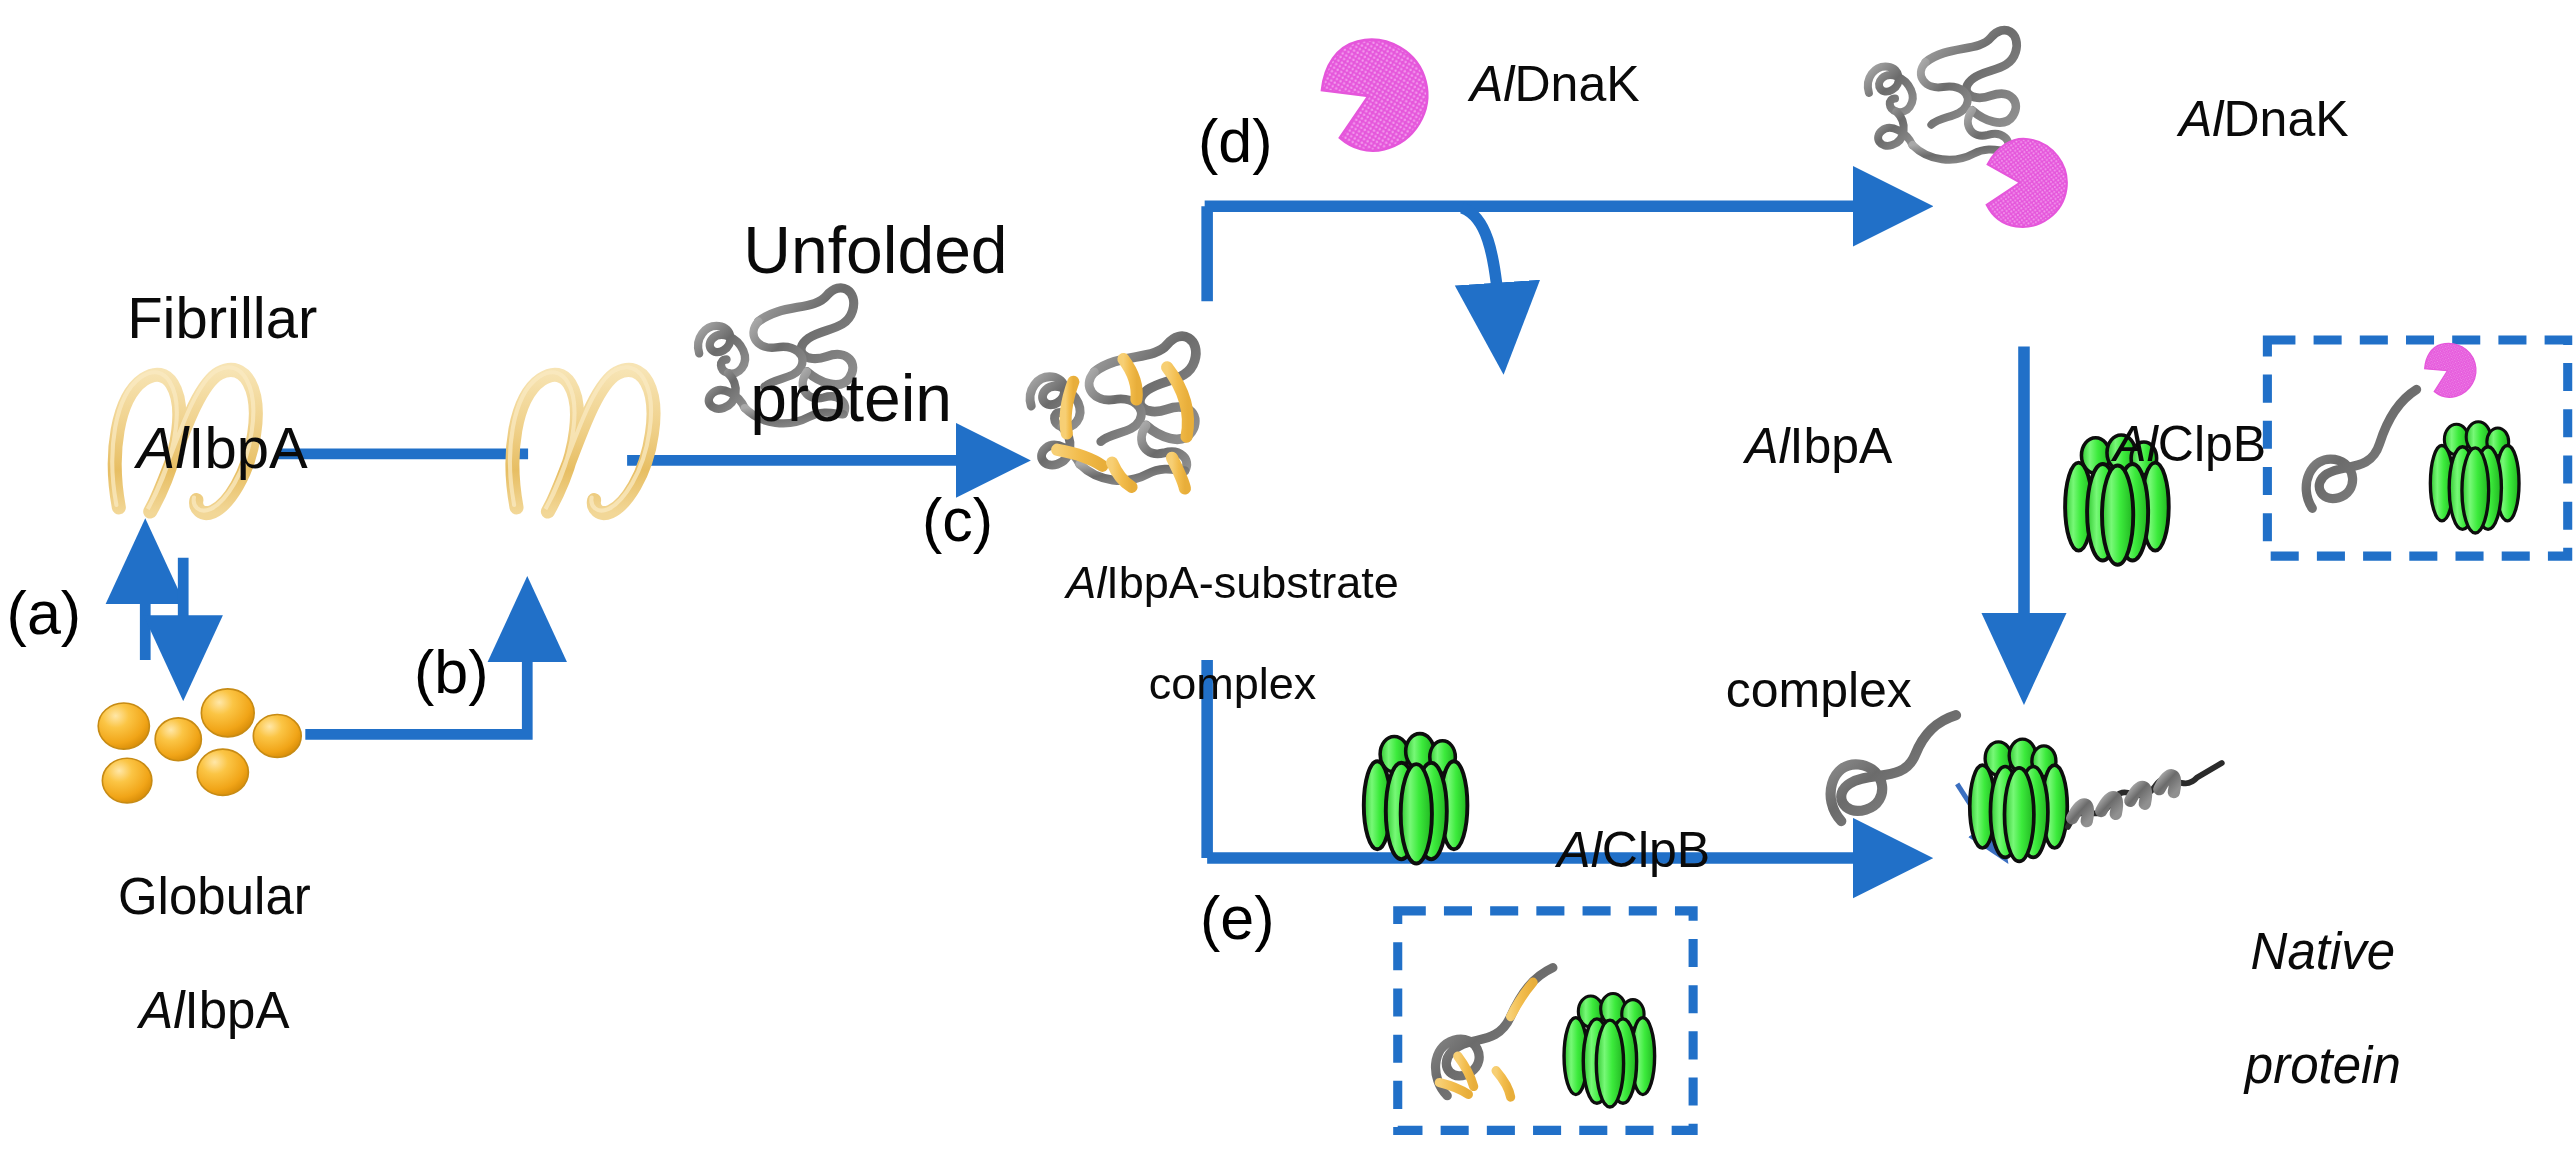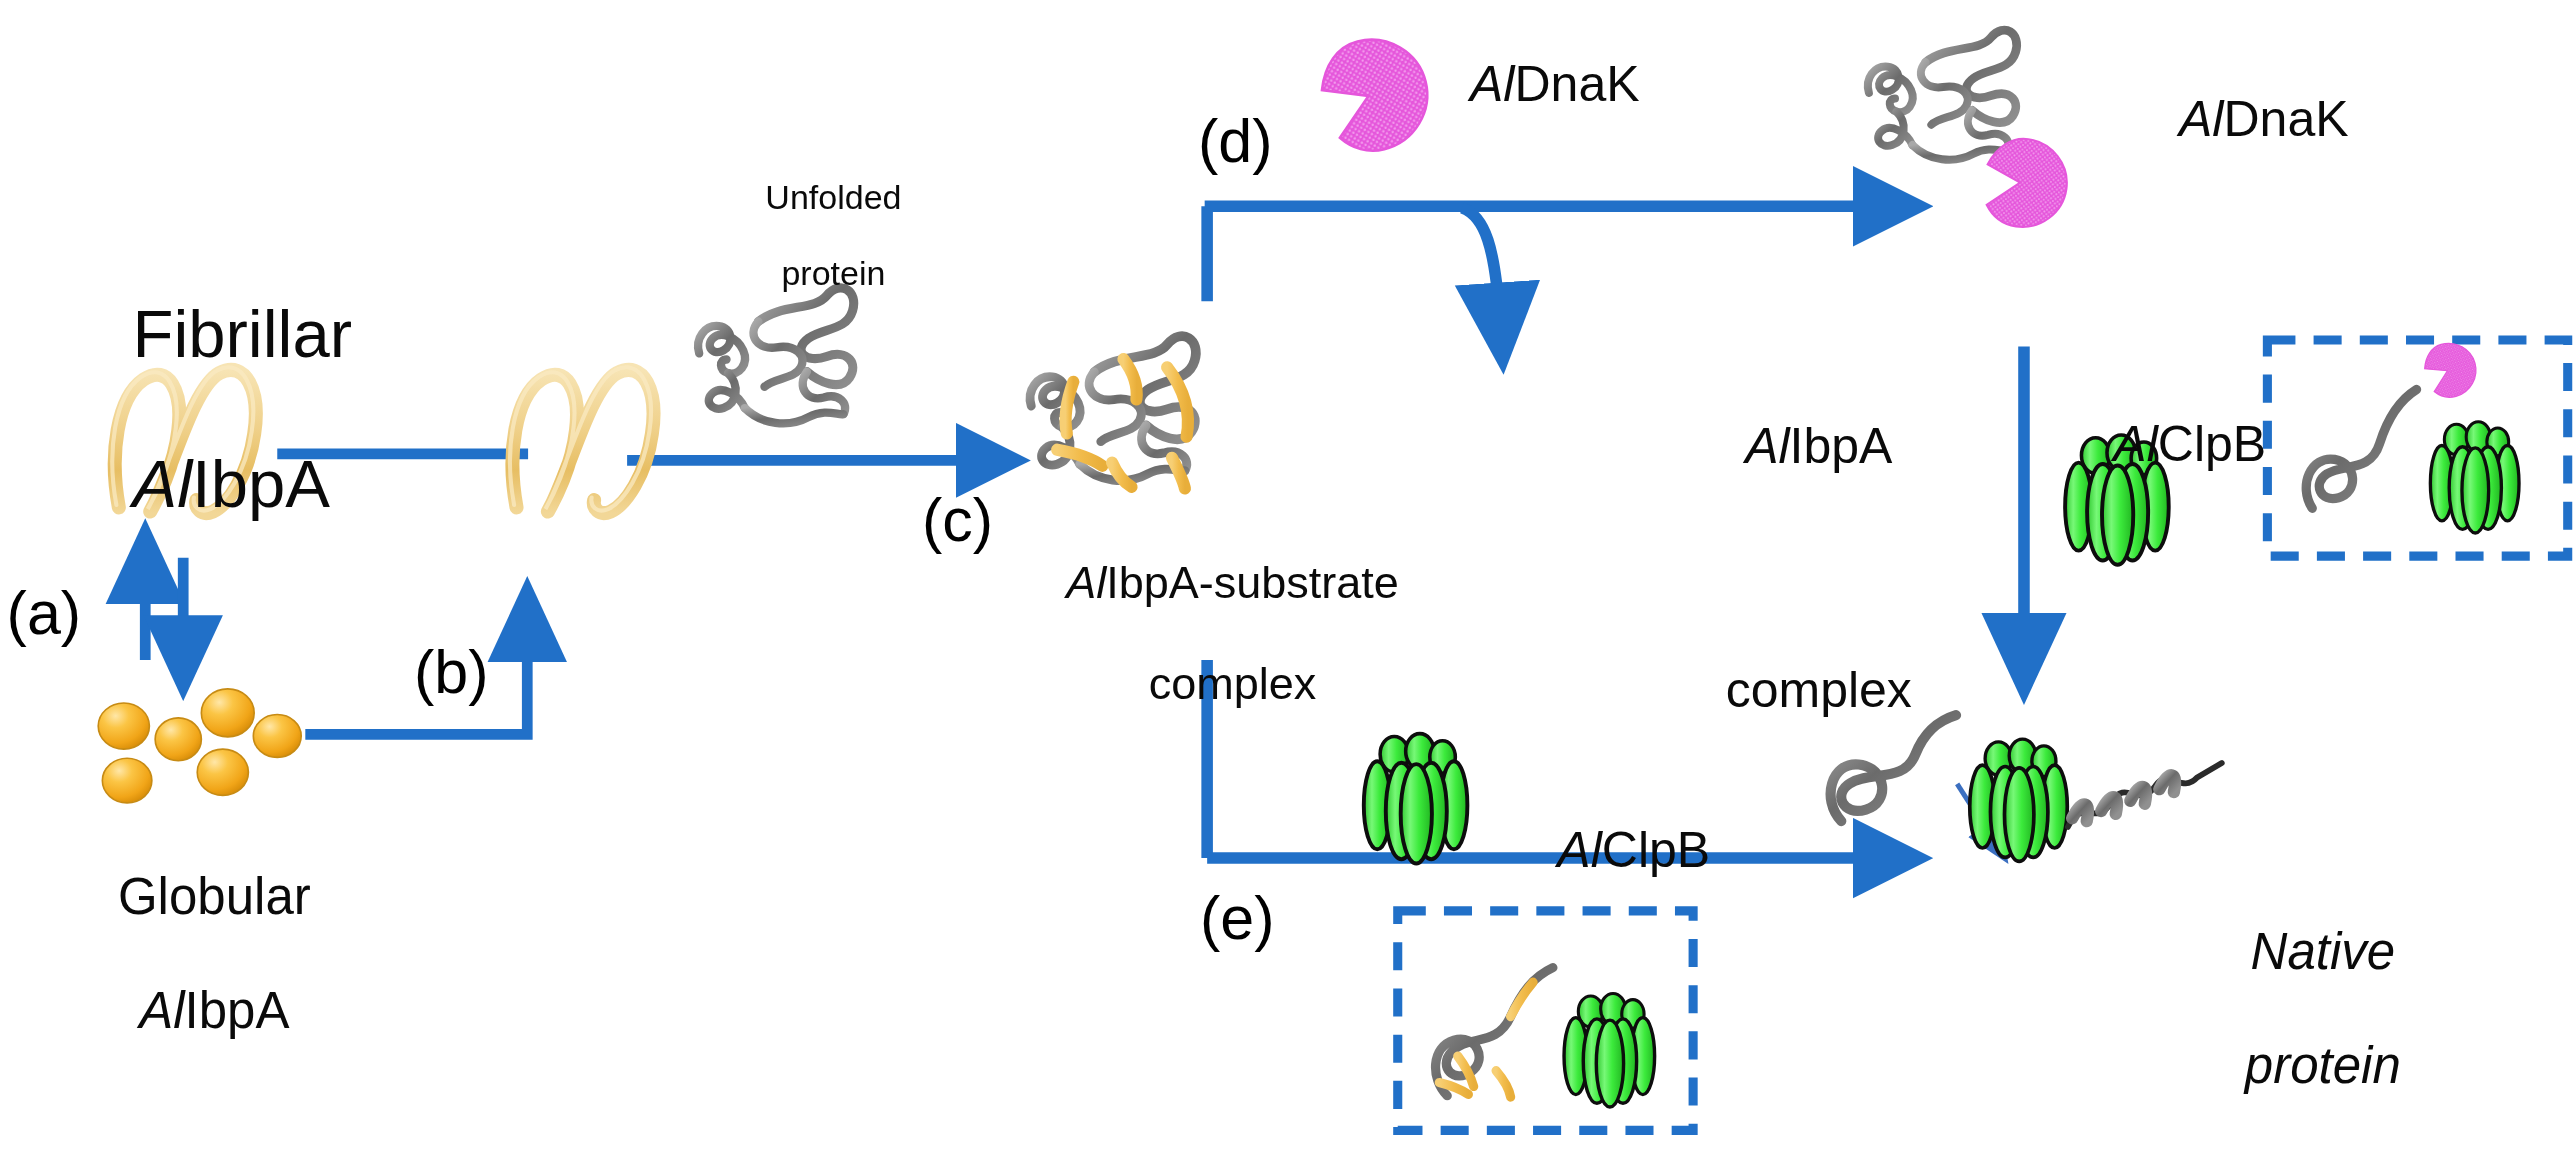--- a/index.html
+++ b/index.html
@@ -230,31 +230,31 @@
       </g>
     </g>
   </svg>
 
   <div class="step" style="left:6.6px;  top:578px;">(a)</div>
   <div class="step" style="left:414px;top:637px;">(b)</div>
   <div class="step" style="left:922px;top:485px;">(c)</div>
   <div class="step" style="left:1198px;top:106px;">(d)</div>
   <div class="step" style="left:1200px;top:883px;">(e)</div>
 
-  <div class="lbl" style="left:58px;top:221px;width:264px;font-size:67px;">
+  <div class="lbl" style="left:58px;top:221px;width:264px;font-size:58px;">
     <span>Fibrillar</span><br>
     <span class="ital">Al</span><span>IbpA</span>
   </div>
 
   <div class="lbl" style="left:50px;top:811px;width:272px;font-size:51px;">
     <span>Globular</span><br>
     <span class="ital">Al</span><span>IbpA</span>
   </div>
 
-  <div class="lbl" style="left:670px;top:140px;width:289px;font-size:34px;">
+  <div class="lbl" style="left:670px;top:140px;width:289px;font-size:66px;">
     <span>Unfolded</span><br>
     <span>protein</span>
   </div>
 
   <div class="lbl" style="left:960px;top:508px;width:495px;font-size:45px;">
     <span class="ital">Al</span><span>IbpA-substrate</span><br>
     <span>complex</span>
   </div>
 
   <div class="lbl" style="left:1403px;top:0px;width:248px;font-size:50px;">

